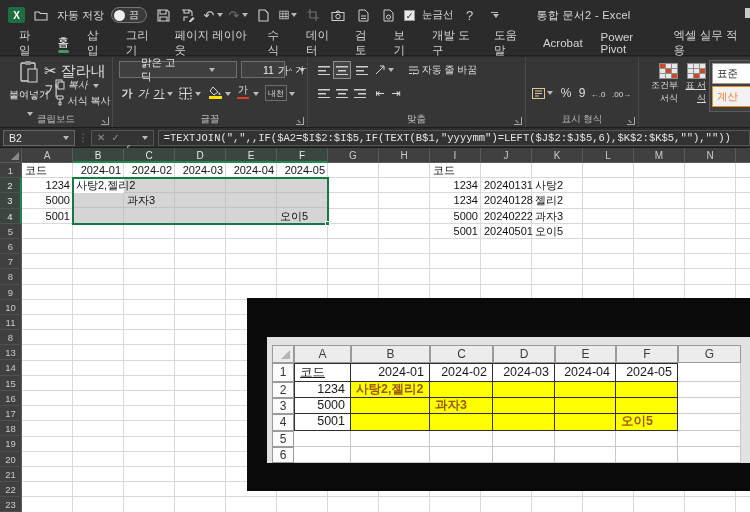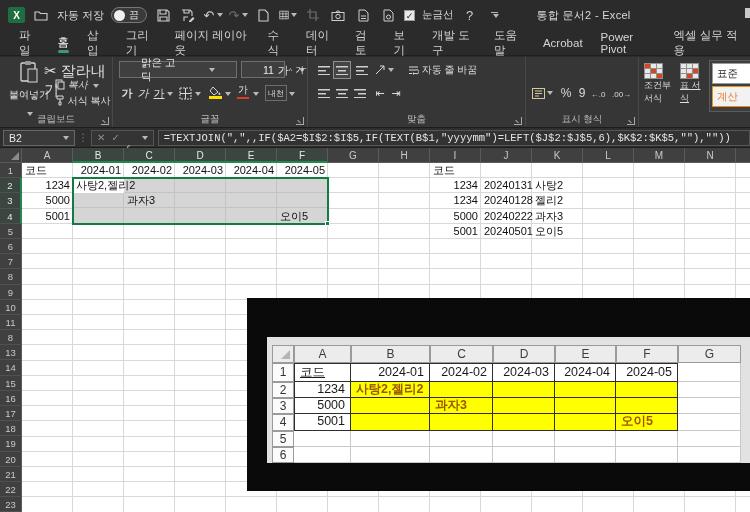--- a/index.html
+++ b/index.html
@@ -344,35 +344,35 @@
       </span>
       <span class="mini" style="position:absolute; left:32px; top:28px; font-size:12px;">%</span>
       <span class="mini" style="position:absolute; left:48px; top:28px; font-size:12px;">9</span>
       <span class="mini" style="position:absolute; left:64px; top:29px; font-size:8px;">←.0</span>
       <span class="mini" style="position:absolute; left:86px; top:29px; font-size:8px;">.00→</span>
       <div class="glabel">표시 형식</div>
       <span class="launcher"></span>
     </div>
 
     <div class="rgroup" style="left:639px; width:111px; border-right:none;">
-      <div style="position:absolute; left:5px; top:3px; width:34px; text-align:left; font-size:9px; color:#dedede;">
+      <div style="position:absolute; left:5px; top:3px; width:34px; text-align:right; font-size:9px; color:#dedede;">
         <span class="cfgrid" style="display:inline-grid;">
             <i class="red"></i>
             <i></i>
             <i></i>
             <i></i>
             <i class="red"></i>
             <i></i>
             <i></i>
             <i></i>
             <i class="red"></i>
           </span>
         <div>조건부 서식</div>
       </div>
-      <div style="position:absolute; left:41px; top:3px; width:26px; text-align:left; font-size:9px; color:#dedede;text-decoration:underline;">
+      <div style="position:absolute; left:41px; top:3px; width:26px; text-align:right; font-size:9px; color:#dedede;text-decoration:underline;">
         <span class="cfgrid" style="display:inline-grid;">
             <i></i>
             <i></i>
             <i></i>
             <i></i>
             <i></i>
             <i class="red"></i>
             <i></i>
             <i class="red"></i>
             <i></i>

